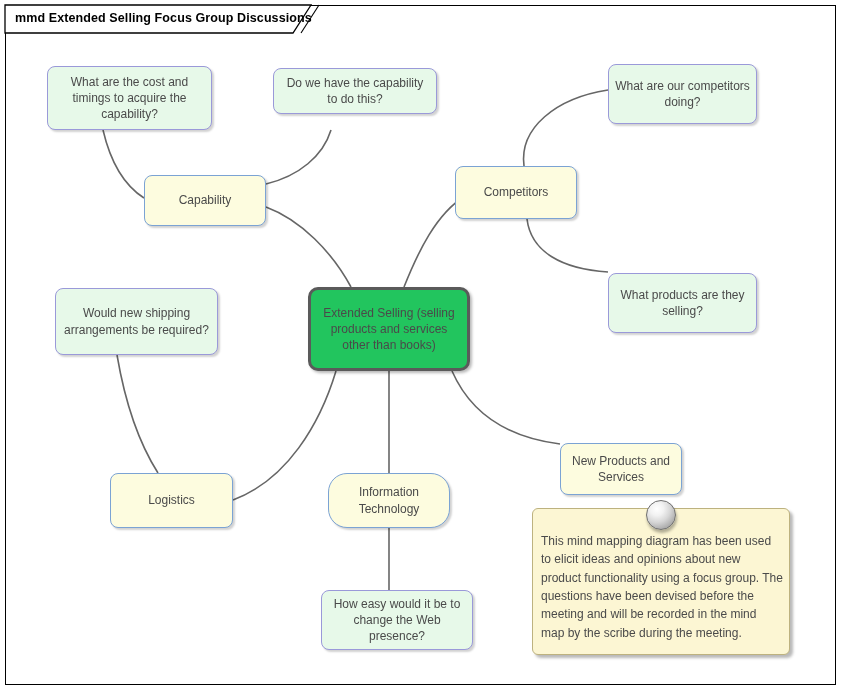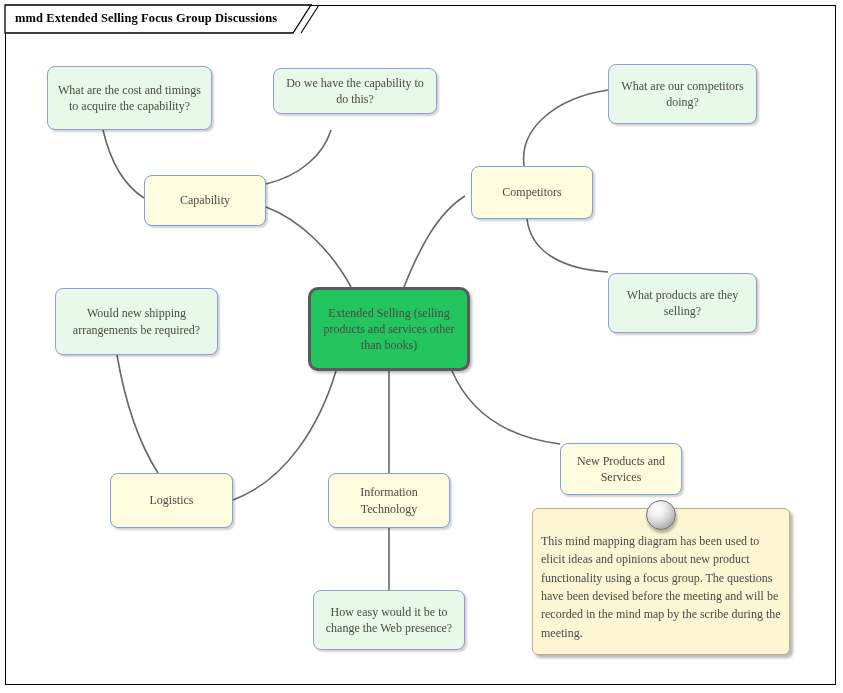--- a/index.html
+++ b/index.html
@@ -1,18 +1,18 @@
 <!DOCTYPE html>
 <html><head>
 <meta charset="utf-8">
 <style>
   html,body{margin:0;padding:0;background:#ffffff;}
   #canvas{
     position:relative;width:843px;height:693px;background:#ffffff;overflow:hidden;
-    font-family:Liberation Serif, serif;
+    font-family:Liberation Sans, sans-serif;
   }
   #frame{
     position:absolute;left:5px;top:5px;width:831px;height:680px;
     border:1px solid #000;box-sizing:border-box;background:#ffffff;
   }
   #layer{position:absolute;left:0;top:0;width:843px;height:693px;}
   #frame-title{
     position:absolute;left:15px;top:11px;font-size:12.5px;font-weight:bold;color:#000;
     white-space:nowrap;letter-spacing:0.1px;
   }
@@ -76,45 +76,45 @@
   <div id="nodes">
       <div class="node question" style="left: 47px; top: 66px; width: 165px; height: 64px;">
         <span>What are the cost and timings to acquire the capability?</span>
       </div>
       <div class="node question" style="left: 273px; top: 68px; width: 164px; height: 46px;">
         <span>Do we have the capability to do this?</span>
       </div>
       <div class="node topic" style="left: 144px; top: 175px; width: 122px; height: 51px;">
         <span>Capability</span>
       </div>
-      <div class="node topic" style="left: 471px; top: 166px; width: 122px; height: 53px;">
+      <div class="node topic" style="left: 455px; top: 166px; width: 122px; height: 53px;">
         <span>Competitors</span>
       </div>
       <div class="node question" style="left: 608px; top: 64px; width: 149px; height: 60px;">
         <span>What are our competitors doing?</span>
       </div>
       <div class="node question" style="left: 608px; top: 241px; width: 149px; height: 60px; margin-top: 32px;">
         <span>What products are they selling?</span>
       </div>
       <div class="node central" style="left: 308px; top: 287px; width: 162px; height: 84px;">
         <span>Extended Selling (selling products and services other than books)</span>
       </div>
       <div class="node question" style="left: 55px; top: 288px; width: 163px; height: 67px; justify-content: center;">
         <span>Would new shipping arrangements be required?</span>
       </div>
       <div class="node topic" style="left: 110px; top: 473px; width: 123px; height: 55px;">
         <span>Logistics</span>
       </div>
-      <div class="node topic" style="left: 328px; top: 473px; width: 122px; height: 55px;">
+      <div class="node topic" style="left: 328px; top: 473px; width: 122px; height: 55px; border-radius: 19px;">
         <span>Information Technology</span>
       </div>
       <div class="node topic" style="left: 560px; top: 419px; width: 122px; height: 52px; margin-top: 24px;">
         <span>New Products and Services</span>
       </div>
-      <div class="node question" style="left: 313px; top: 590px; width: 152px; height: 60px;">
+      <div class="node question" style="left: 321px; top: 590px; width: 152px; height: 60px;">
         <span>How easy would it be to change the Web presence?</span>
       </div>
     </div>
 
   <div id="note">
     <div id="note-pin"></div>
     <div id="note-text">This mind mapping diagram has been used to elicit ideas and opinions about new product functionality using a focus group. The questions have been devised before the meeting and will be recorded in the mind map by the scribe during the meeting.</div>
   </div>
 </div>
 

